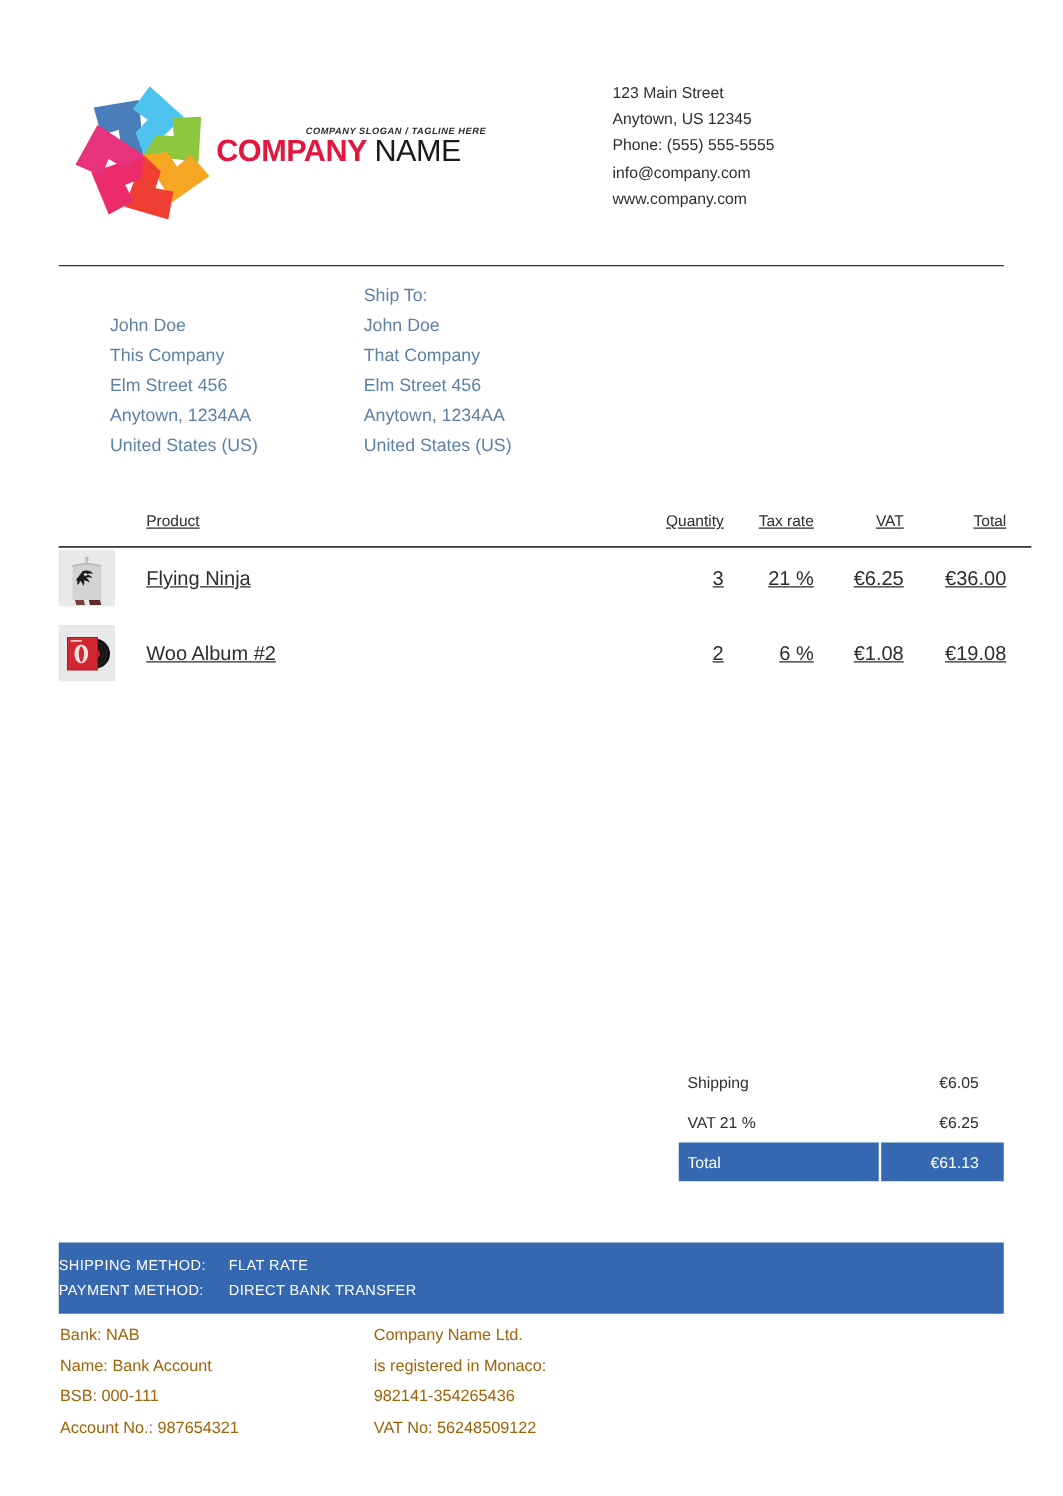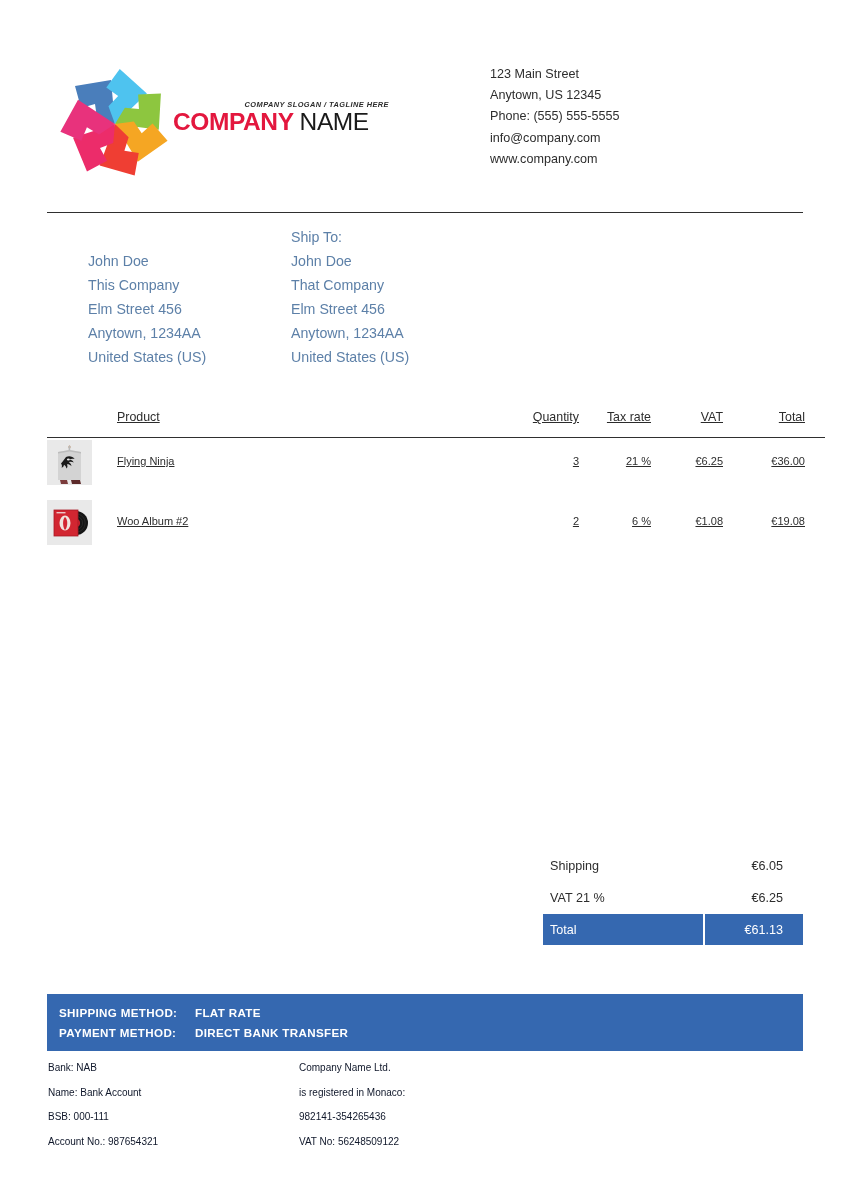--- a/index.html
+++ b/index.html
@@ -155,21 +155,21 @@
   }
   .items thead tr { border-bottom: 1.6px solid #2f2f2f; }
   .th-thumb { width: 68px; }
   .th-product { width: 380px; text-align: left !important; padding-left: 2px !important; }
   .th-qty   { width: 82px; }
   .th-tax   { width: 72px; }
   .th-vat   { width: 72px; }
   .th-total { width: 82px; padding-right: 20px !important; }
 
   .items td {
-    font-size: 11px;
+    font-size: 16px;
     color: #2d2d2d;
     padding: 0;
     text-align: right;
     vertical-align: top;
   }
   .items tbody tr { height: 60px; }
   .td-thumb { padding-top: 2px !important; }
   .td-product { text-align: left !important; padding: 17px 0 0 2px !important; }
   .td-num { padding-top: 17px !important; }
   .td-total { padding: 17px 20px 0 0 !important; }
@@ -221,39 +221,37 @@
     width: 756px;
     height: 57px;
     background: #3568b0;
     color: #ffffff;
   }
   .banner-line {
     font-size: 11.6px;
     letter-spacing: 0.35px;
     line-height: 20px;
     white-space: nowrap;
-    padding-left: 12px;
-    font-weight: bold;
   }
   .banner-line:first-child { padding-top: 9px; }
   .banner-key { display: inline-block; width: 136px; }
 
   
   .footer {
     position: absolute;
     left: 47px;
     top: 1056px;
     width: 756px;
   }
   .footer-col {
     position: absolute;
     top: 0;
-    font-size: 10px;
+    font-size: 13px;
     line-height: 24.5px;
-    color: #0f172a;
+    color: #a16207;
   }
   .footer-col div { white-space: nowrap; }
   .footer-left  { left: 1px; }
   .footer-right { left: 252px; }
 </style>
 </head>
 <body>
 
 <div class="page">
 

